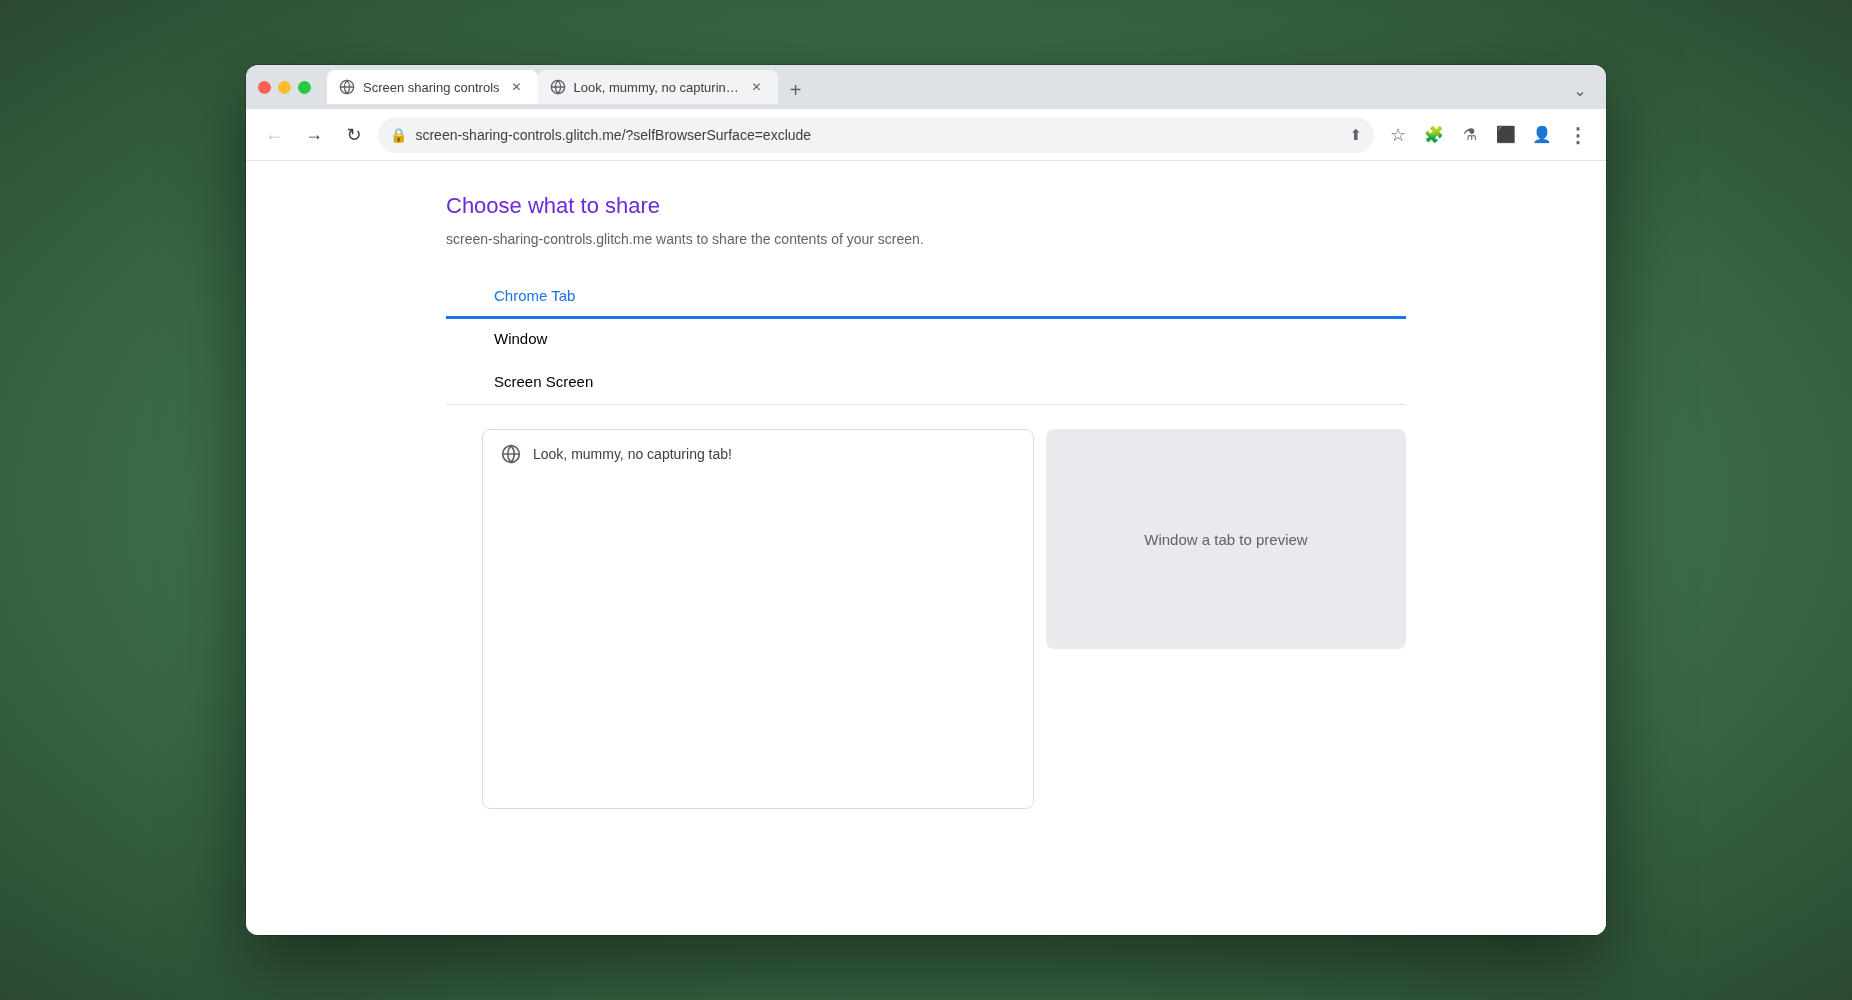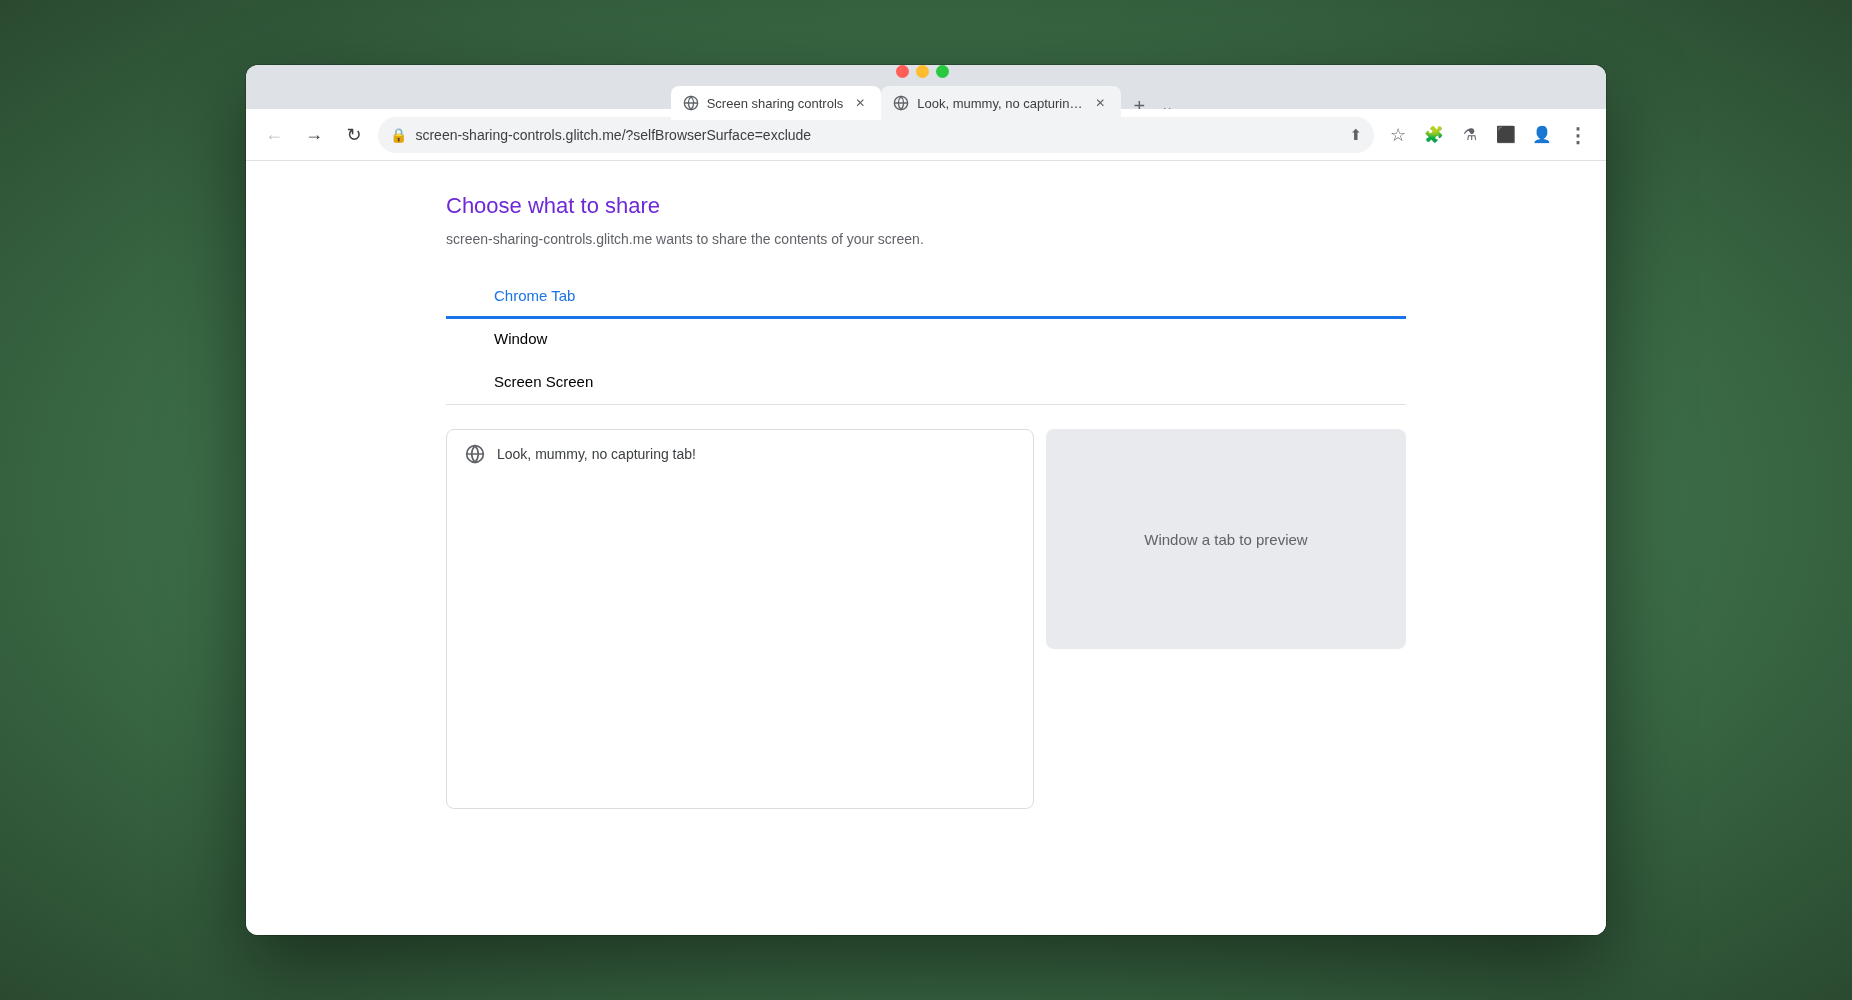--- a/index.html
+++ b/index.html
@@ -28,21 +28,20 @@
 
     
     .title-bar {
       background: #dee1e6;
       height: 44px;
       display: flex;
       align-items: center;
       padding: 0 12px;
       gap: 8px;
       flex-shrink: 0;
-      flex-direction: column;
     }
 
     .traffic-lights {
       display: flex;
       gap: 7px;
       align-items: center;
       margin-right: 8px;
     }
 
     .traffic-light {
@@ -244,20 +243,21 @@
 
     .share-tab.active {
       color: #1a73e8;
       border-bottom: 3px solid #1a73e8;
     }
 
     
     .share-content {
       display: flex;
       gap: 12px;
+      margin-left: 36px;
     }
 
     .tab-list {
       flex: 1;
       border: 1px solid #dadce0;
       border-radius: 8px;
       overflow: hidden;
       min-height: 380px;
     }
 

